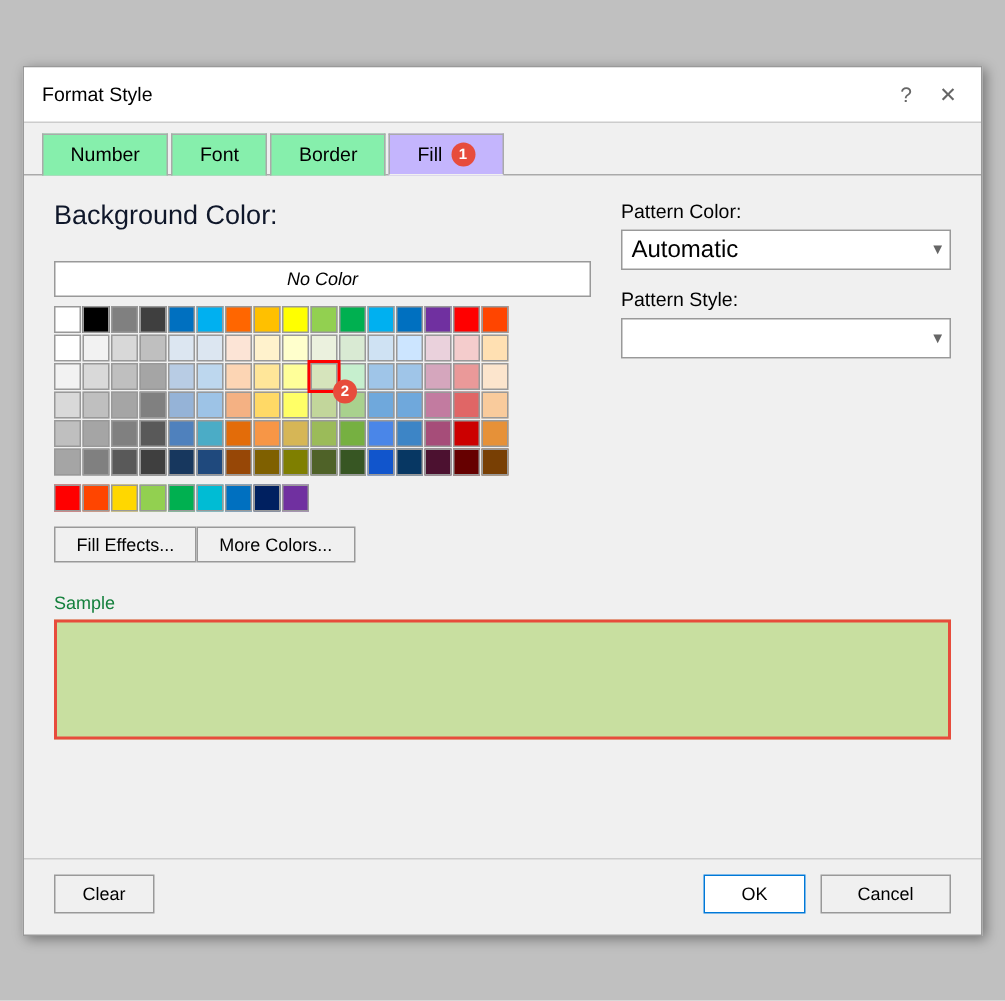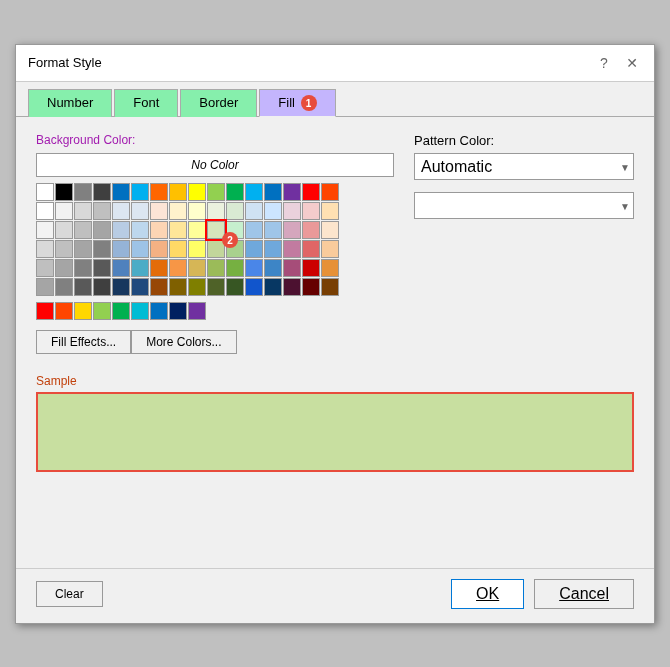--- a/index.html
+++ b/index.html
@@ -85,23 +85,23 @@
       gap: 20px;
     }
     .left-col {
       flex: 1;
     }
     .right-col {
       width: 220px;
     }
 
     .section-label {
-      font-size: 12px;
-      margin-bottom: 6px;
-      color: #a21caf;
+      font-size: 18px;
+      margin-bottom: 20px;
+      color: #0f172a;
     }
 
     .no-color-btn {
       width: 100%;
       padding: 4px 8px;
       border: 1px solid #999;
       background: #fff;
       cursor: pointer;
       font-size: 12px;
       margin-bottom: 6px;
@@ -202,21 +202,21 @@
       color: #666;
     }
 
     .sample-area {
       margin-top: 20px;
       padding: 0 0 10px;
     }
     .sample-label {
       font-size: 12px;
       margin-bottom: 4px;
-      color: #c2410c;
+      color: #15803d;
     }
     .sample-box {
       width: 100%;
       height: 80px;
       background: #c8e6a0;
       border: 2px solid #e74c3c;
     }
 
     .dialog-footer {
       display: flex;
@@ -231,22 +231,21 @@
       border: 1px solid #999;
       background: #f0f0f0;
       cursor: pointer;
       font-size: 12px;
       margin-right: auto;
     }
     .ok-btn, .cancel-btn {
       padding: 5px 24px;
       border: 1px solid #999;
       cursor: pointer;
-      font-size: 16px;
-      text-decoration: underline;
+      font-size: 12px;
     }
     .ok-btn {
       background: #fff;
       border: 1px solid #0078d7;
       color: #000;
     }
     .cancel-btn {
       background: #f0f0f0;
     }
 
@@ -440,20 +439,23 @@
         <div class="pattern-color-label">
           <span>Pattern Color:</span>
         </div>
         <div class="select-wrapper">
           <select class="styled-select">
             <option>Automatic</option>
           </select>
           <span class="select-arrow">▼</span>
         </div>
 
+        <div class="pattern-color-label">
+          <span>Pattern Style:</span>
+        </div>
         <div class="select-wrapper">
           <select class="styled-select">
             <option value=""></option>
           </select>
           <span class="select-arrow">▼</span>
         </div>
       </div>
     </div>
 
     <div class="sample-area">

